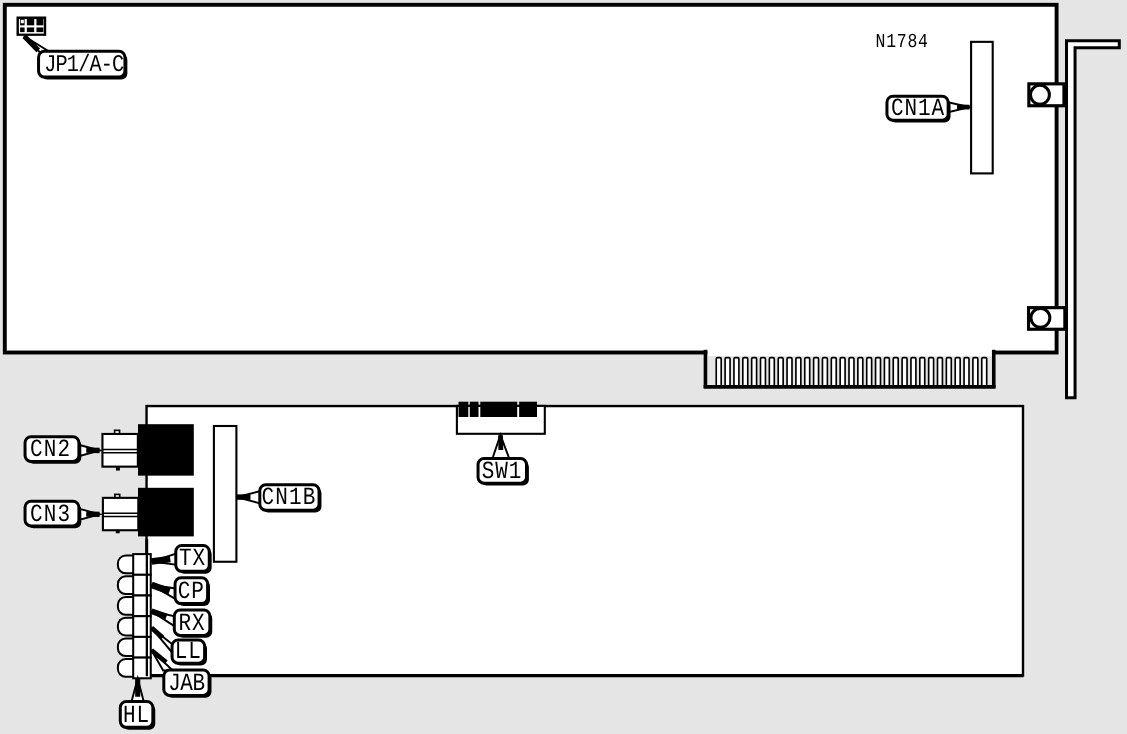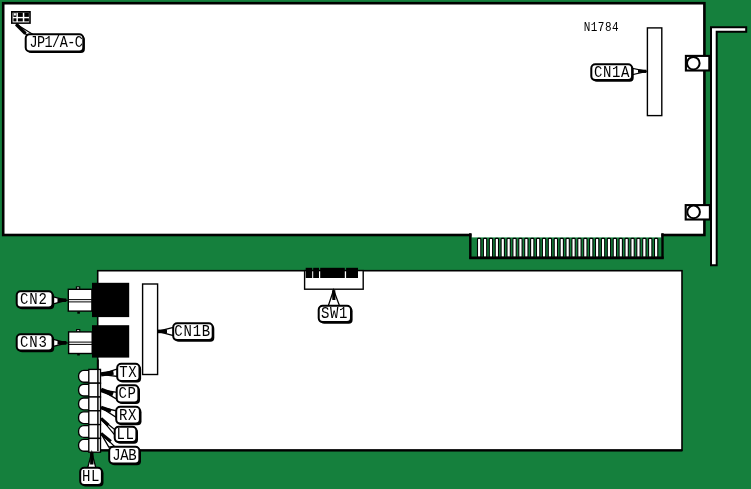--- a/index.html
+++ b/index.html
@@ -1,16 +1,16 @@
 <!DOCTYPE html>
 <html><head>
 <meta charset="utf-8">
 <style>
 html,body{margin:0;padding:0;background:#fff;}
-#wrap{position:relative;width:751px;height:489px;background:#15803d;overflow:hidden;will-change:transform;}
+#wrap{position:relative;width:751px;height:489px;background:#e5e5e5;overflow:hidden;will-change:transform;}
 svg{position:absolute;left:0;top:0;}
 text{font-family:"Liberation Mono",monospace;fill:#000;}
 </style>
 </head>
 <body>
 <div id="wrap">
 <svg width="751" height="489" viewBox="0 0 751 489">
 
 <rect x="3.2" y="3.2" width="701.2" height="231.8" fill="#fff" stroke="#000" stroke-width="2.6"></rect>
 

